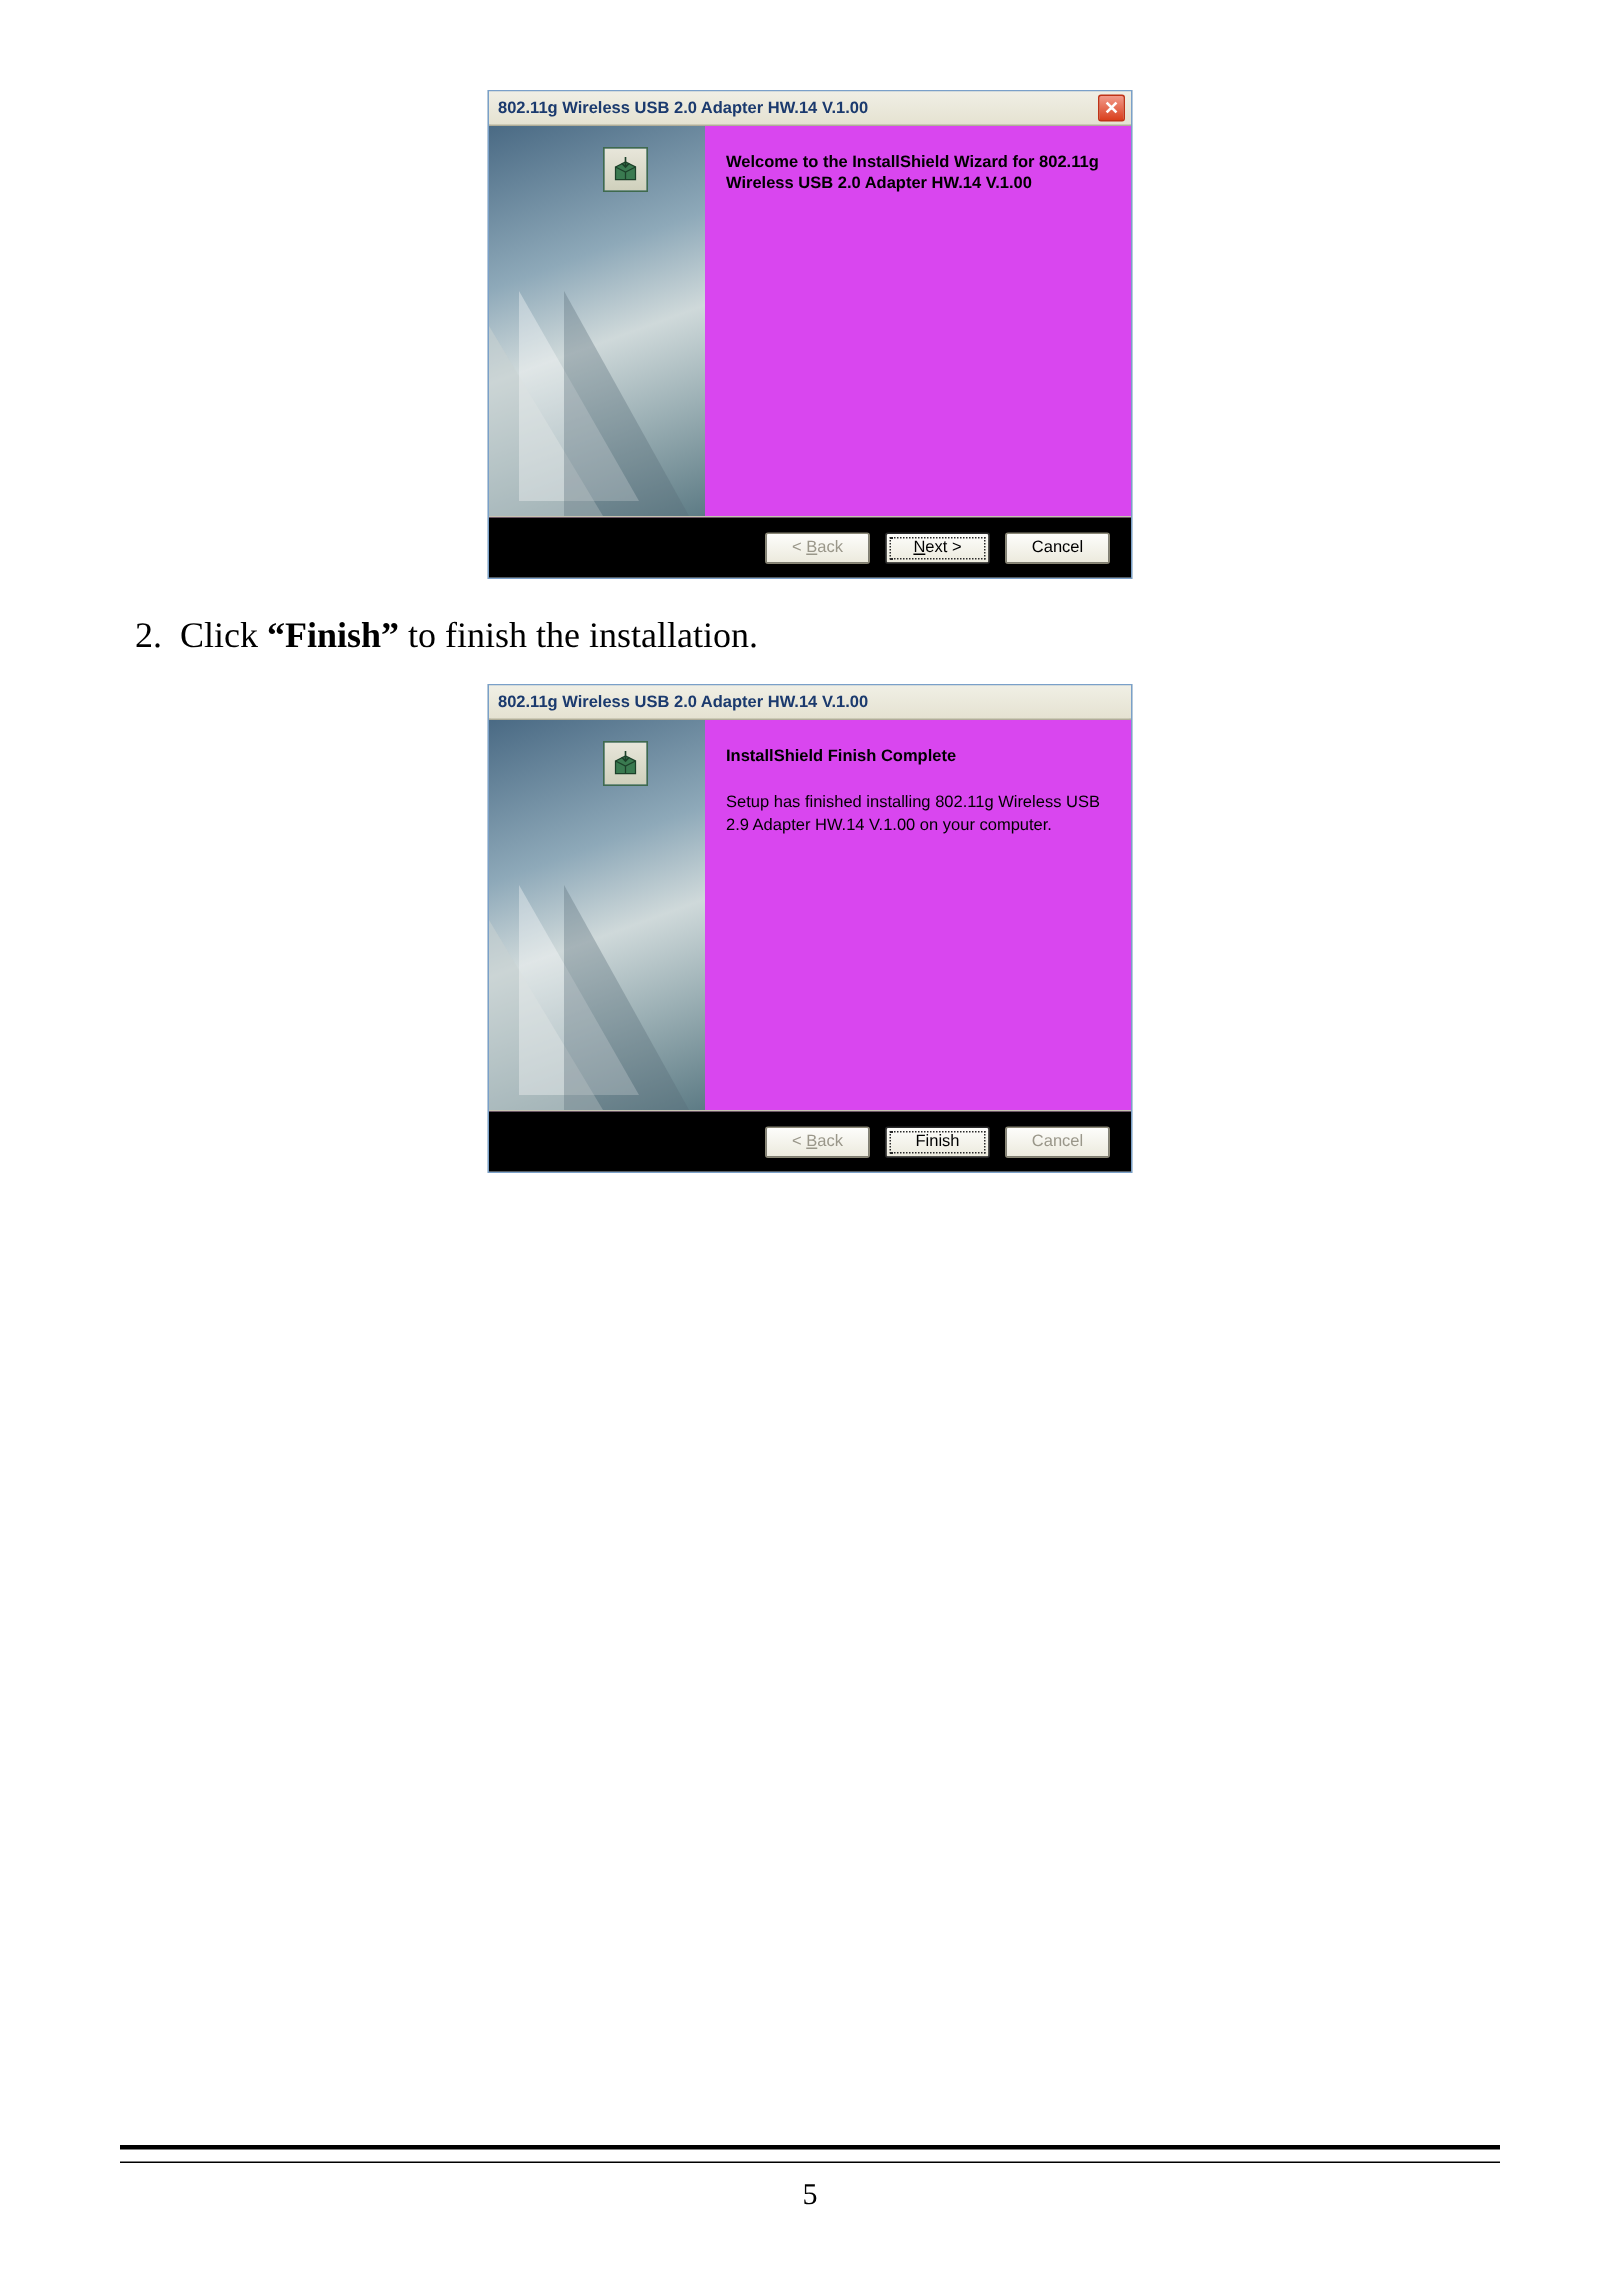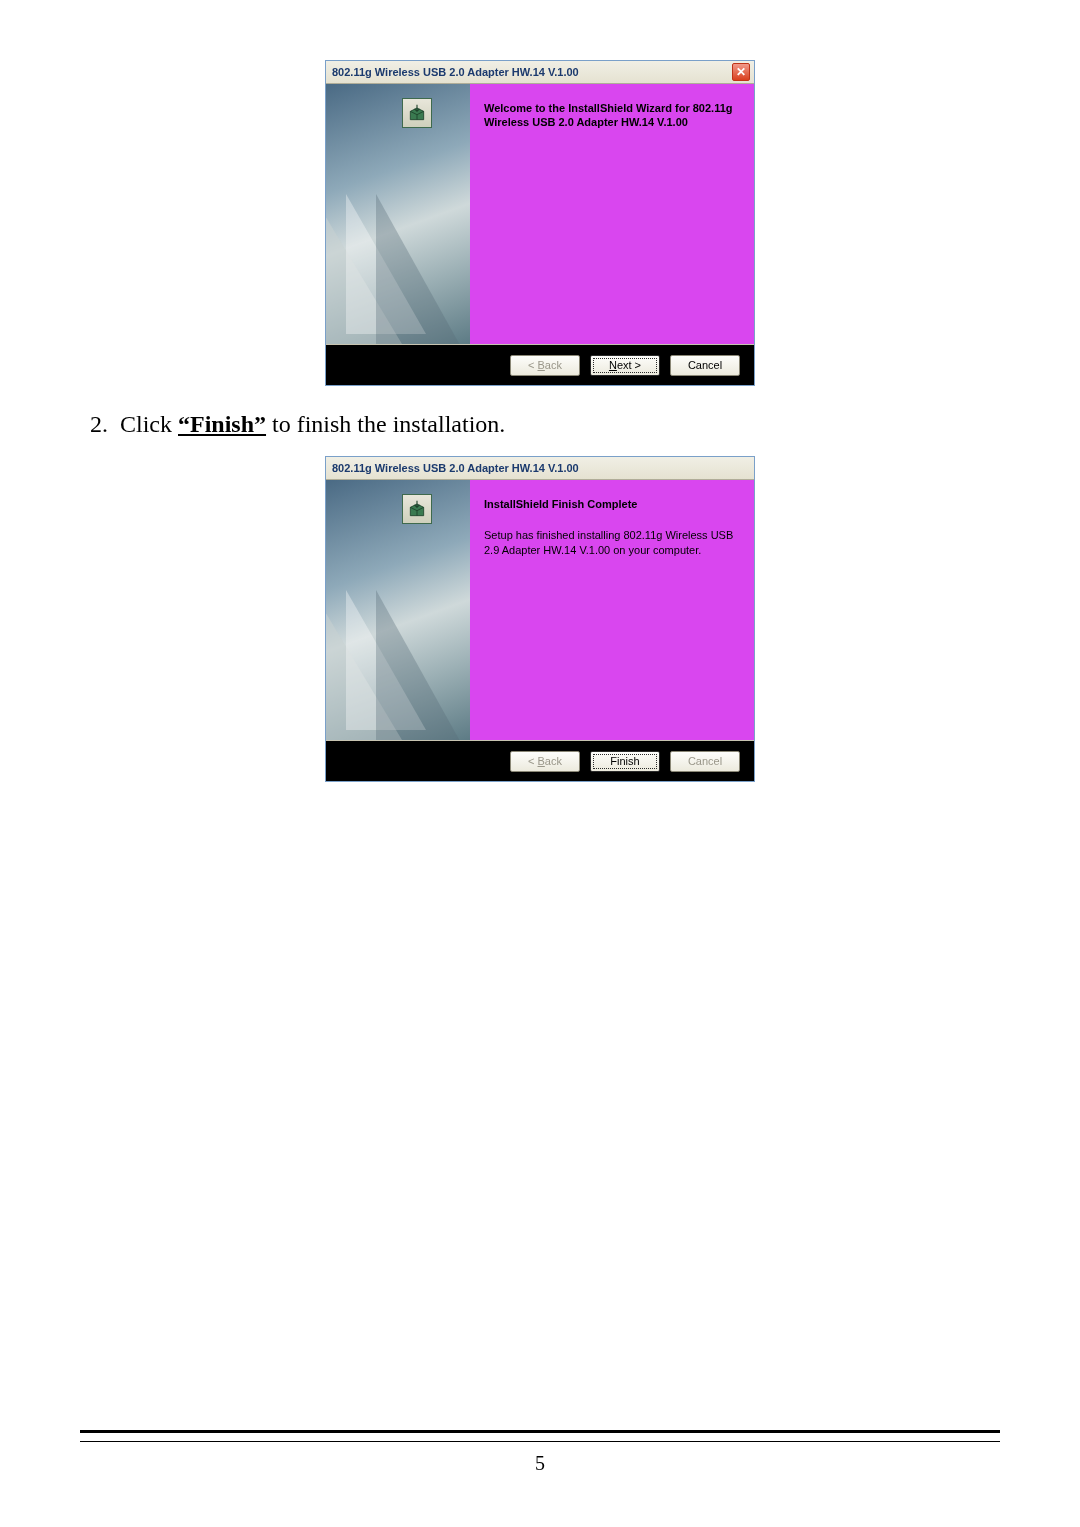--- a/index.html
+++ b/index.html
@@ -179,21 +179,21 @@
     margin: 0 0 8px 0;
   }
   .footer-rule.thin {
     border-top: 1px solid #000;
     margin: 0 0 10px 0;
   }
   .page-num {
     text-align: center;
     font-size: 20px;
   }
-  .bold { font-weight: bold; text-decoration: underline; }
+  .bold { font-weight: bold; }
 </style>
 </head>
 <body>
 
 <div class="page">
 
   <div class="dialogs">
 
     <div class="dialog">
       <div class="dlg-titlebar">

